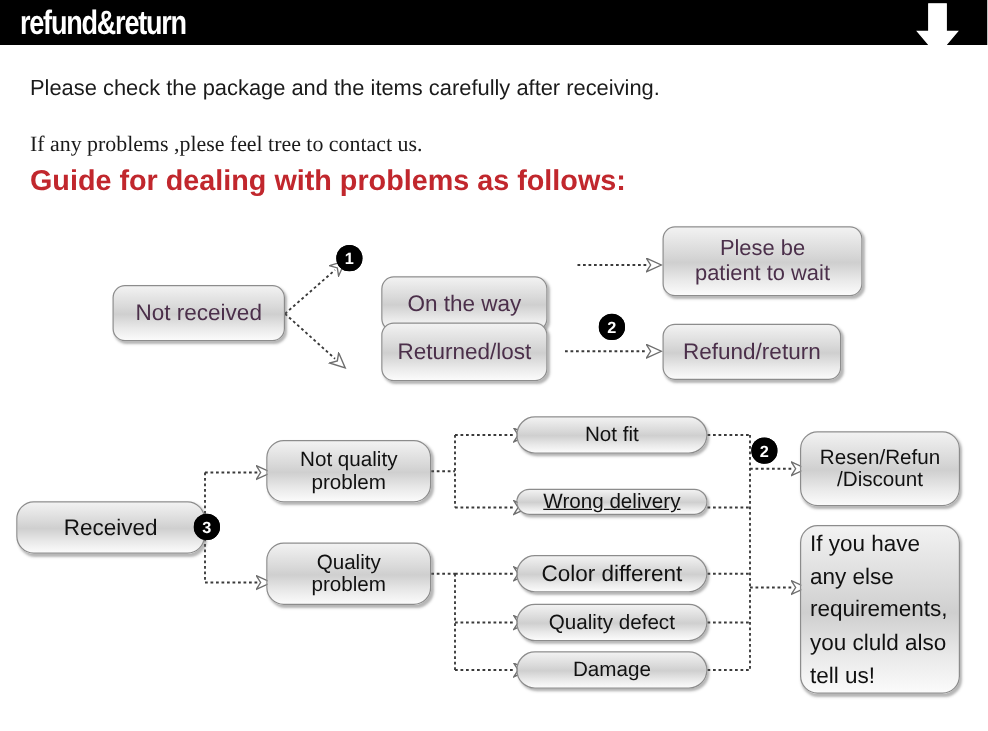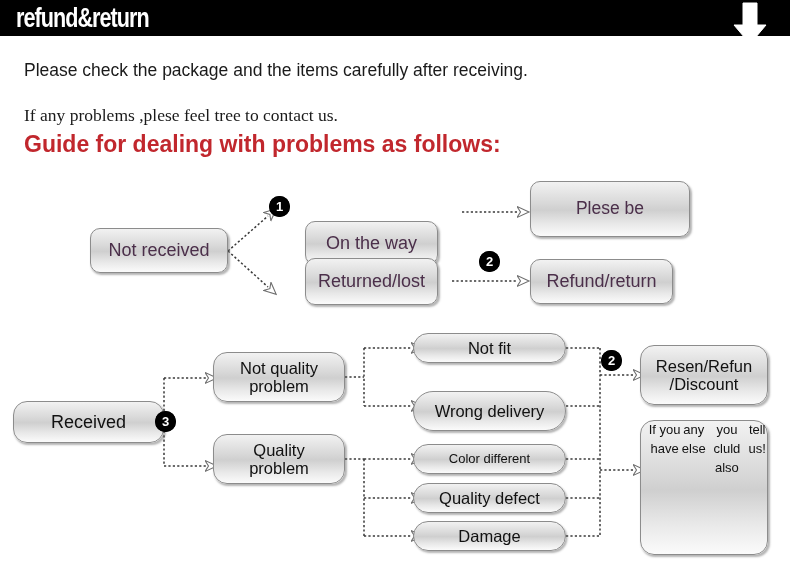--- a/index.html
+++ b/index.html
@@ -135,20 +135,21 @@
 <div class="node node-purple n-r10" style="left:305px;top:191px;width:133px;height:44px;font-size:18px;margin-top:30px;">
   <span>On the way</span>
 </div>
 
 <div class="node node-purple n-r10" style="left:305px;top:258px;width:133px;height:47px;font-size:18px;">
   <span>Returned/lost</span>
 </div>
 
 <div class="node node-purple n-r10" style="left:530px;top:181px;width:160px;height:56px;font-size:17.5px;flex-direction:column;">
   <span>Plese be</span>
+  <span>patient to wait</span>
 </div>
 
 <div class="node node-purple n-r10" style="left:530px;top:259px;width:143px;height:45px;font-size:18px;">
   <span>Refund/return</span>
 </div>
 
 <div class="badge" style="left:269px;top:196px;font-size:0;">
   <svg width="21" height="21" viewBox="0 0 21 21">
       <circle cx="10.5" cy="10.5" r="10.5" fill="#000"></circle>
   <text x="10.5" y="15.4" font-size="13" font-weight="bold" fill="#fff" text-anchor="middle" font-family="Liberation Sans, sans-serif">1</text>
@@ -173,46 +174,47 @@
 
 <div class="node node-black n-r14" style="left:213px;top:434px;width:132px;height:50px;font-size:16.5px;flex-direction:column;">
   <span>Quality</span>
   <span>problem</span>
 </div>
 
 <div class="node node-black n-pill" style="left:413px;top:333px;width:153px;height:30px;font-size:16.5px;">
   <span>Not fit</span>
 </div>
 
-<div class="node node-black n-pill" style="left:413px;top:391px;width:153px;height:40px;font-size:16.5px;">
+<div class="node node-black n-pill" style="left:413px;top:391px;width:153px;height:21px;font-size:16.5px;text-decoration:underline;">
   <span>Wrong delivery</span>
 </div>
 
-<div class="node node-black n-pill" style="left:413px;top:444px;width:153px;height:30px;font-size:13px;justify-content:center;">
+<div class="node node-black n-pill" style="left:413px;top:444px;width:153px;height:30px;font-size:18px;justify-content:center;">
   <span>Color different</span>
 </div>
 
 <div class="node node-black n-pill" style="left:413px;top:483px;width:153px;height:30px;font-size:16.5px;">
   <span>Quality defect</span>
 </div>
 
 <div class="node node-black n-pill" style="left:413px;top:521px;width:153px;height:30px;font-size:16.5px;">
   <span>Damage</span>
 </div>
 
 <div class="node node-black n-r14" style="left:640px;top:345px;width:128px;height:60px;font-size:16.5px;flex-direction:column;align-items:center;">
   <span>Resen/Refun</span>
   <span>/Discount</span>
 </div>
 
-<div class="node node-black n-r14" style="left:640px;top:420px;width:128px;height:135px;font-size:13px;
-            flex-direction:row;align-items:flex-start;justify-content:center;
+<div class="node node-black n-r14" style="left:640px;top:420px;width:128px;height:135px;font-size:18px;
+            flex-direction:column;align-items:flex-start;justify-content:center;
             text-align:center;padding-left:7px;line-height:1.45;">
   <span>If you have</span>
   <span>any else</span>
+  <span>requirements,</span>
   <span>you cluld also</span>
   <span>tell us!</span>
 </div>
 
 <div class="badge" style="left:155px;top:411px;font-size:0;">
   <svg width="21" height="21" viewBox="0 0 21 21">
       <circle cx="10.5" cy="10.5" r="10.5" fill="#000"></circle>
   <text x="10.5" y="15.4" font-size="13" font-weight="bold" fill="#fff" text-anchor="middle" font-family="Liberation Sans, sans-serif">3</text>
     </svg>
 </div>

